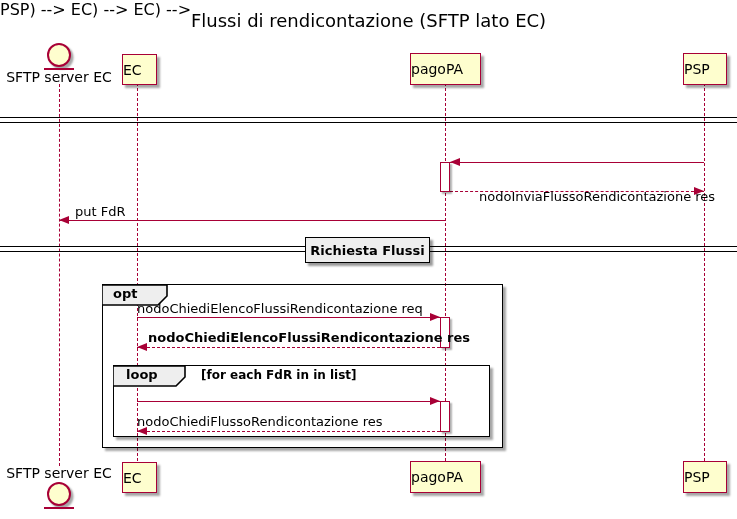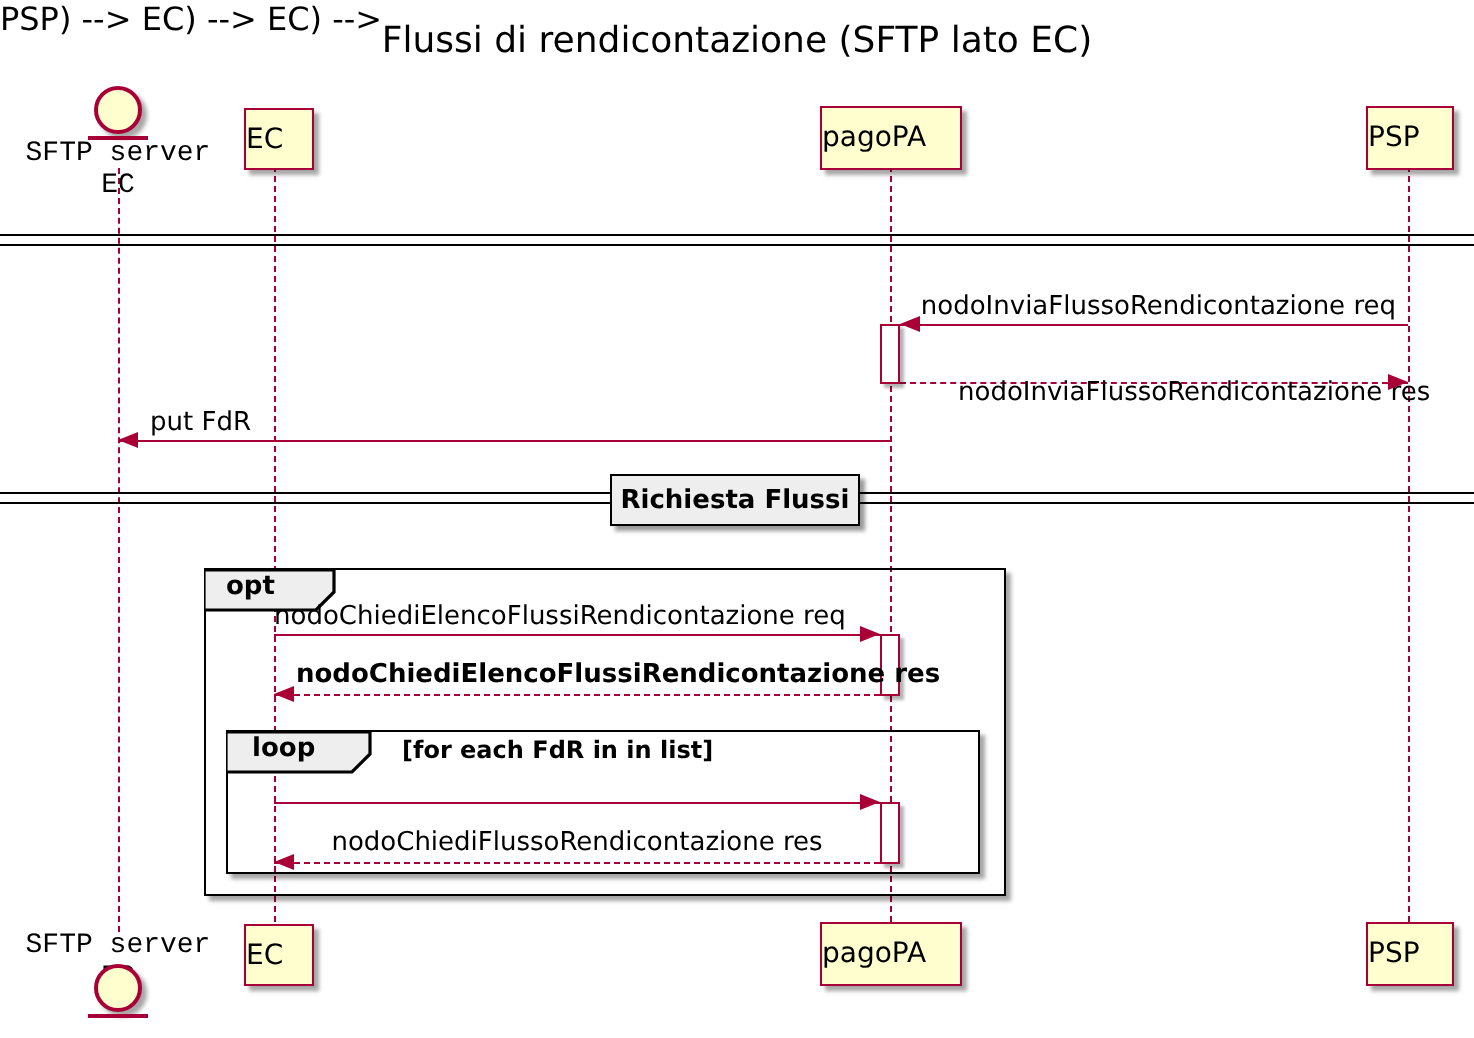--- a/index.html
+++ b/index.html
@@ -6,21 +6,21 @@
   #canvas{position:relative;width:737px;height:519px;background:#ffffff;overflow:hidden;
           font-family:"DejaVu Sans","Liberation Sans",sans-serif;color:#000;}
   .title{position:absolute;top:10px;left:0;width:737px;text-align:center;font-size:18px;}
   .lifeline{position:absolute;width:0;border-left:1px dashed #A80036;z-index:1;}
   .pbox{position:absolute;background:#FEFECE;border:1.5px solid #A80036;
         box-shadow:2.5px 2.5px 2px rgba(0,0,0,0.35);display:flex;align-items:center;
         justify-content:flex-start;font-size:14px;z-index:5;}
   .entity-circle{position:absolute;width:24px;height:24px;border-radius:50%;background:#FEFECE;
         border:2px solid #A80036;box-shadow:2.5px 2.5px 2px rgba(0,0,0,0.35);z-index:5;box-sizing:border-box;}
   .entity-line{position:absolute;width:30px;height:2px;background:#A80036;z-index:5;}
-  .entity-label{position:absolute;width:114px;text-align:center;font-size:14px;z-index:5;font-family:Liberation Mono, monospace;}
+  .entity-label{position:absolute;width:114px;text-align:center;font-size:14px;z-index:5;}
   .divider-lines{position:absolute;left:0;width:737px;height:4px;border-top:1.6px solid #000;
         border-bottom:1.6px solid #000;z-index:2;}
   .divider-box{position:absolute;background:#EEEEEE;border:1.7px solid #000;
         box-shadow:2.5px 2.5px 2px rgba(0,0,0,0.4);display:flex;align-items:center;
         justify-content:center;font-weight:bold;font-size:13px;z-index:6;}
   .frame{position:absolute;border:1.8px solid #000;box-shadow:2.5px 2.5px 2px rgba(0,0,0,0.35);z-index:2;}
   .frame-tab{position:absolute;z-index:4;}
   .frame-tab-label{position:absolute;font-weight:bold;font-size:13px;z-index:5;}
   .frame-guard{position:absolute;font-weight:bold;font-size:12px;z-index:5;white-space:nowrap;}
   .msg-line{position:absolute;height:0;border-top:1.3px solid #A80036;z-index:3;}
@@ -57,21 +57,20 @@
       <span>pagoPA</span>
     </div>
   <div class="pbox" style="left:683px;top:53px;width:42px;height:30px;">
       <span>PSP</span>
     </div>
 
   
   <div class="divider-lines" style="top:117px;"></div>
 
   
-  <div class="msg-label" style="left:451px;width:247px;top:146px;text-align:right;">nodoInviaFlussoRendicontazione req</div>
   <div class="msg-line" style="left:450px;top:162px;width:254px;"></div>
   <div class="ah ah-l" style="left:450px;top:158px;"></div>
 
   
   <div class="activation" style="left:440px;top:162px;height:30px;"></div>
 
    PSP) --&gt;
   <div class="msg-label" style="left:454px;top:189px;padding-left:25px;">nodoInviaFlussoRendicontazione res</div>
   <div class="msg-line dashed" style="left:450px;top:191px;width:254px;"></div>
   <div class="ah ah-r" style="left:694px;top:187px;"></div>
@@ -112,21 +111,21 @@
   </svg>
   <div class="frame-tab-label" style="left:126px;top:367px;">loop</div>
   <div class="frame-guard" style="left:201px;top:368px;">[for each FdR in in list]</div>
 
   
   <div class="msg-line" style="left:137px;top:401px;width:303px;"></div>
   <div class="ah ah-r" style="left:430px;top:397px;"></div>
   <div class="activation" style="left:440px;top:401px;height:31px;"></div>
 
    EC) --&gt;
-  <div class="msg-label" style="left:137px;width:303px;top:414px;text-align:center;">nodoChiediFlussoRendicontazione res</div>
+  <div class="msg-label" style="left:137px;width:303px;top:414px;">nodoChiediFlussoRendicontazione res</div>
   <div class="msg-line dashed" style="left:137px;top:431px;width:303px;"></div>
   <div class="ah ah-l" style="left:137px;top:427px;"></div>
 
   
   <div class="entity-label" style="left:2px;top:465px;">SFTP server EC</div>
   <div class="entity-circle" style="left:47px;top:482px;"></div>
   <div class="entity-line" style="left:44px;top:507px;"></div>
   <div class="pbox" style="left:122px;top:462px;width:33px;height:29px;">
       <span>EC</span>
     </div>

